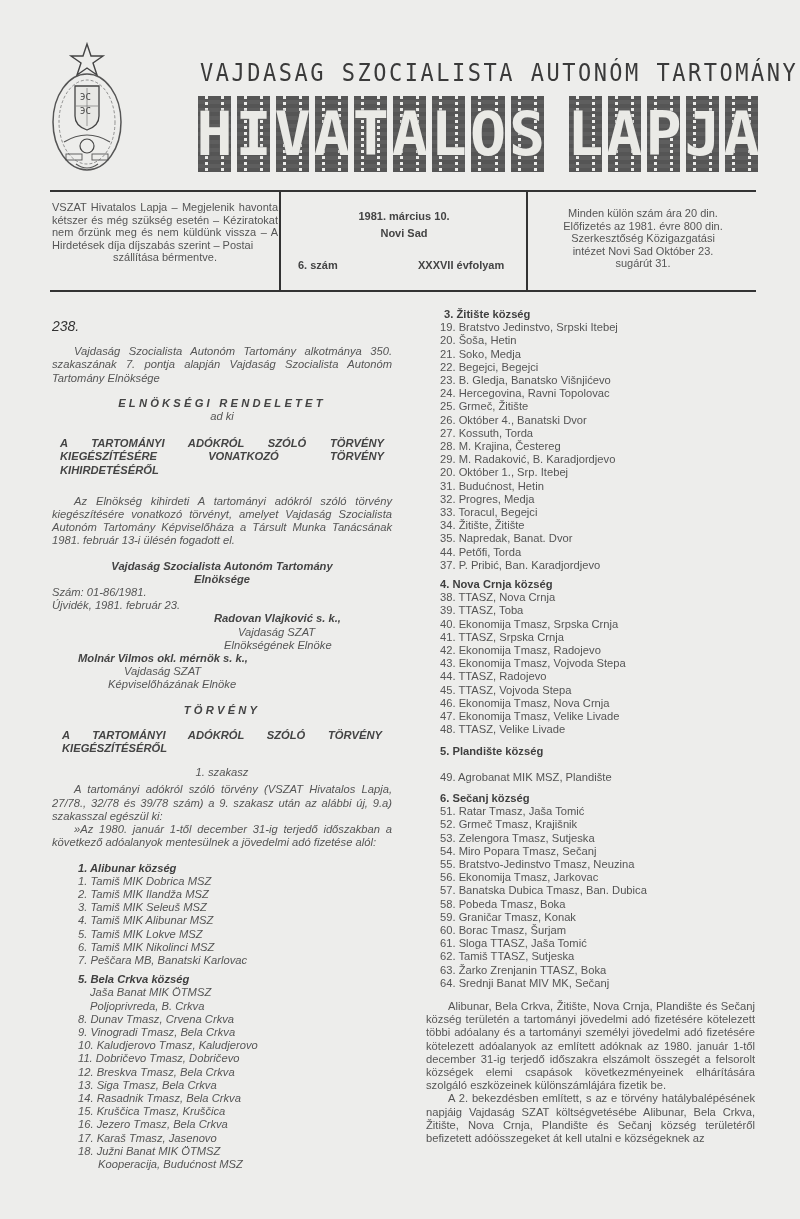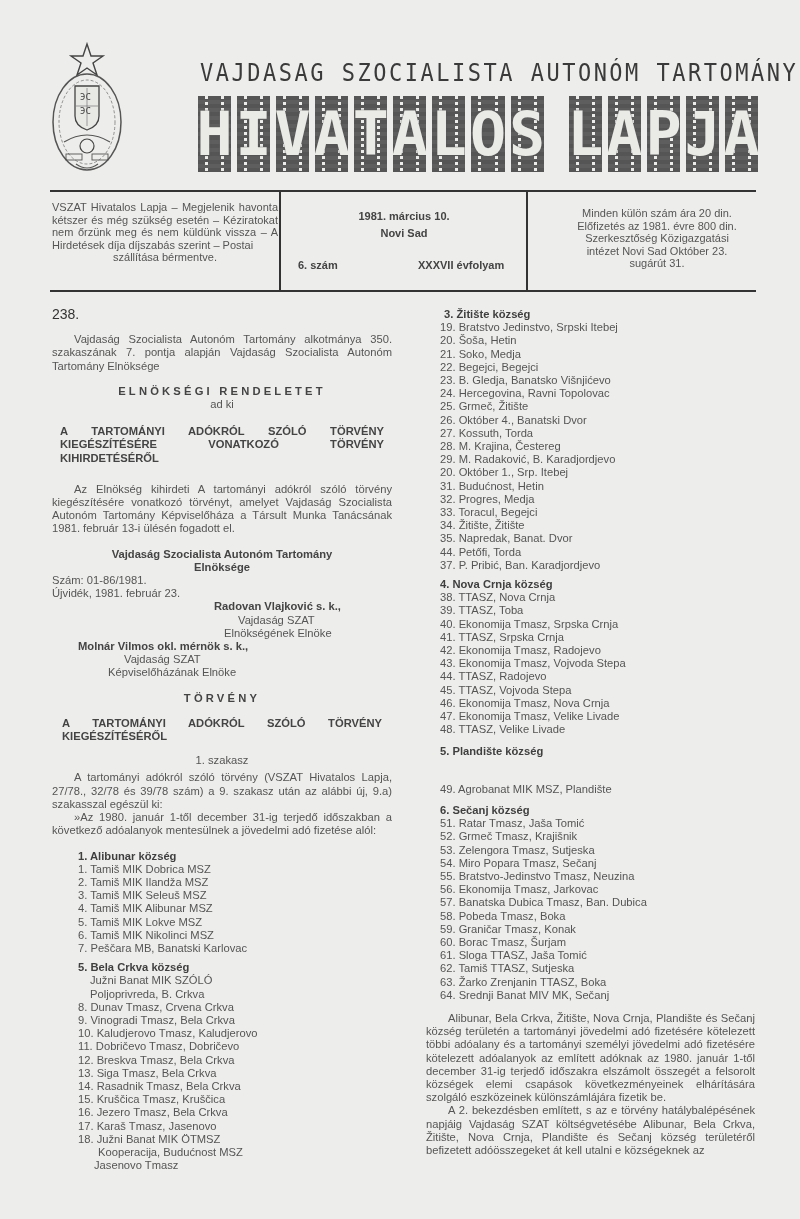--- a/index.html
+++ b/index.html
@@ -47,27 +47,27 @@
   .info-left {
     position:absolute; left:52px; top:201px; width:226px;
     font-size:11px; line-height:12.6px; text-align:justify; color:#555;
   }
   .info-left .last { text-align:center; display:block; }
   .info-mid-date { position:absolute; left:282px; top:210px; width:244px; text-align:center; font-size:11px; font-weight:bold; color:#444; }
   .info-mid-city { position:absolute; left:282px; top:227px; width:244px; text-align:center; font-size:11px; font-weight:bold; color:#444; }
   .info-mid-num { position:absolute; left:298px; top:259px; font-size:11px; font-weight:bold; color:#444; }
   .info-mid-vol { position:absolute; left:418px; top:259px; font-size:11px; font-weight:bold; color:#444; }
   .info-right {
-    position:absolute; left:544px; top:207px; width:226px;
+    position:absolute; left:530px; top:207px; width:226px;
     font-size:11px; line-height:12.6px; text-align:center; color:#555;
   }
 
   
   .col { position:absolute; font-size:11.2px; line-height:13.2px; color:#555; }
-  .col-left { left:52px; top:308px; width:340px; }
+  .col-left { left:52px; top:320px; width:340px;font-style:italic; }
   .col-right { left:440px; top:308px; width:315px; }
 
   .artnum { font-size:14px; color:#333; margin:0 0 12px 0; }
   .para { text-align:justify; text-indent:22px; margin:0; }
   .center { text-align:center; }
   .spaced { letter-spacing:3.2px; font-weight:bold; color:#444; }
   .heading { font-weight:bold; color:#444; text-align:justify; margin:8px; }
   .bold { font-weight:bold; color:#444; }
   .list { margin:0; padding:0; list-style:none; }
   .list li { margin:0; padding:0; white-space:nowrap; }
@@ -201,35 +201,34 @@
       <li>2. Tamiš MIK Ilandža MSZ</li>
       <li>3. Tamiš MIK Seleuš MSZ</li>
       <li>4. Tamiš MIK Alibunar MSZ</li>
       <li>5. Tamiš MIK Lokve MSZ</li>
       <li>6. Tamiš MIK Nikolinci MSZ</li>
       <li>7. Peščara MB, Banatski Karlovac</li>
     </ul>
     <div style="height:6px"></div>
     <ul class="list indent1">
       <li class="grp-title">5. Bela Crkva község</li>
-      <li style="padding-left:12px;">Južni Banat MIK SZÓLÓ</li>
+      <li style="padding-left:12px;">Jaša Banat MIK ÖTMSZ</li>
       <li style="padding-left:12px;">Poljoprivreda, B. Crkva</li>
       <li>8. Dunav Tmasz, Crvena Crkva</li>
       <li>9. Vinogradi Tmasz, Bela Crkva</li>
       <li>10. Kaludjerovo Tmasz, Kaludjerovo</li>
       <li>11. Dobričevo Tmasz, Dobričevo</li>
       <li>12. Breskva Tmasz, Bela Crkva</li>
       <li>13. Siga Tmasz, Bela Crkva</li>
       <li>14. Rasadnik Tmasz, Bela Crkva</li>
       <li>15. Kruščica Tmasz, Kruščica</li>
       <li>16. Jezero Tmasz, Bela Crkva</li>
       <li>17. Karaš Tmasz, Jasenovo</li>
       <li>18. Južni Banat MIK ÖTMSZ</li>
       <li style="padding-left:20px;">Kooperacija, Budućnost MSZ</li>
-      <li style="padding-left:16px;">Jasenovo Tmasz</li>
     </ul>
   </div>
 
   <div class="col col-right">
     <ul class="list">
       <li class="grp-title" style="padding-left:4px;">3. Žitište község</li>
       <li>19. Bratstvo Jedinstvo, Srpski Itebej</li>
       <li>20. Šoša, Hetin</li>
       <li>21. Soko, Medja</li>
       <li>22. Begejci, Begejci</li>
@@ -259,21 +258,21 @@
       <li>42. Ekonomija Tmasz, Radojevo</li>
       <li>43. Ekonomija Tmasz, Vojvoda Stepa</li>
       <li>44. TTASZ, Radojevo</li>
       <li>45. TTASZ, Vojvoda Stepa</li>
       <li>46. Ekonomija Tmasz, Nova Crnja</li>
       <li>47. Ekonomija Tmasz, Velike Livade</li>
       <li>48. TTASZ, Velike Livade</li>
     </ul>
     <div style="height:8px"></div>
     <ul class="list">
-      <li class="grp-title" style="margin-bottom:25px;">5. Plandište község</li>
+      <li class="grp-title" style="margin-bottom:13px;">5. Plandište község</li>
       <li>49. Agrobanat MIK MSZ, Plandište</li>
     </ul>
     <div style="height:8px"></div>
     <ul class="list">
       <li class="grp-title">6. Sečanj község</li>
       <li>51. Ratar Tmasz, Jaša Tomić</li>
       <li>52. Grmeč Tmasz, Krajišnik</li>
       <li>53. Zelengora Tmasz, Sutjeska</li>
       <li>54. Miro Popara Tmasz, Sečanj</li>
       <li>55. Bratstvo-Jedinstvo Tmasz, Neuzina</li>

